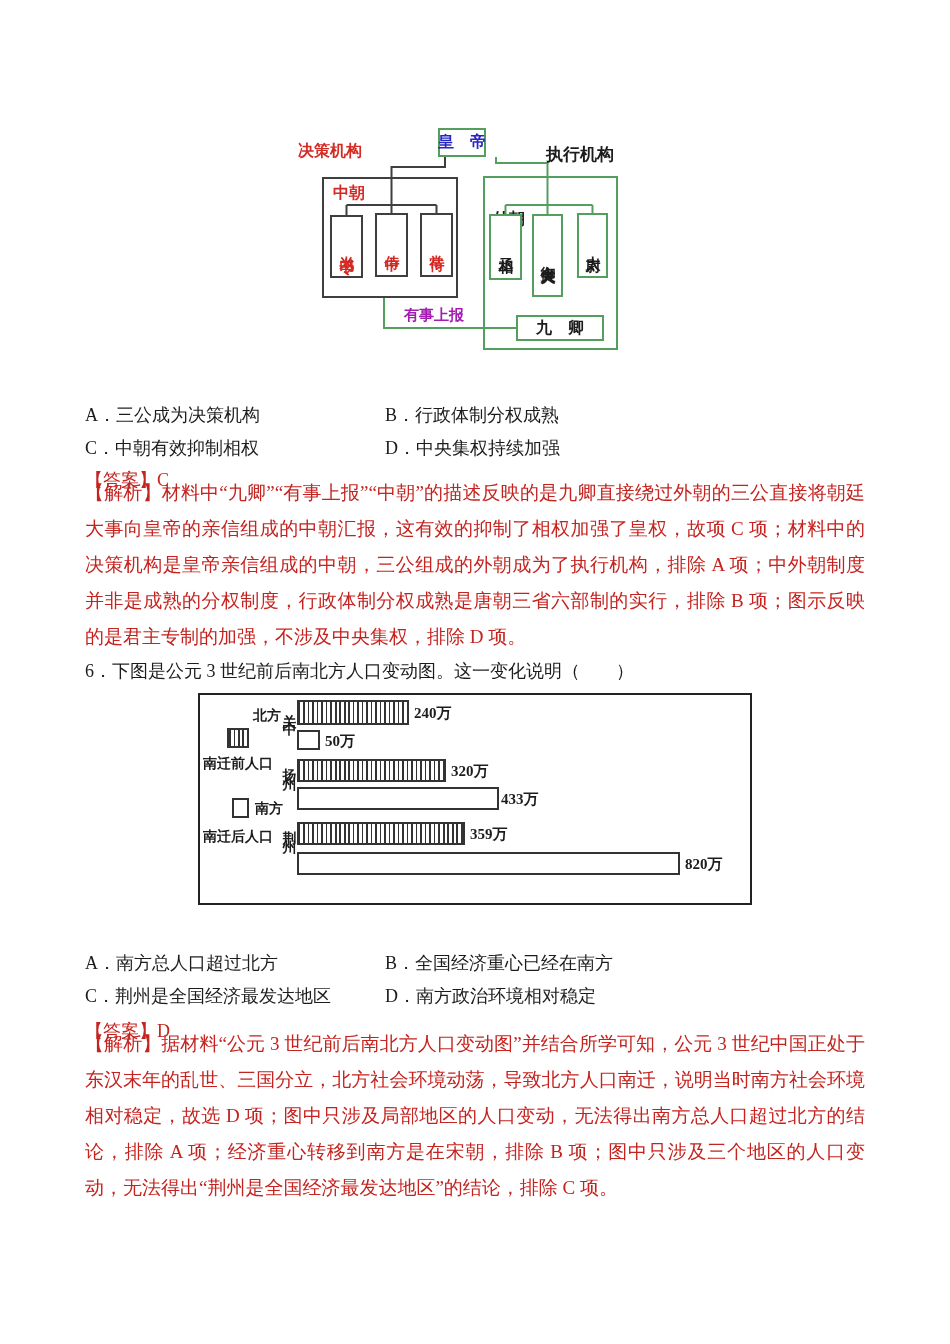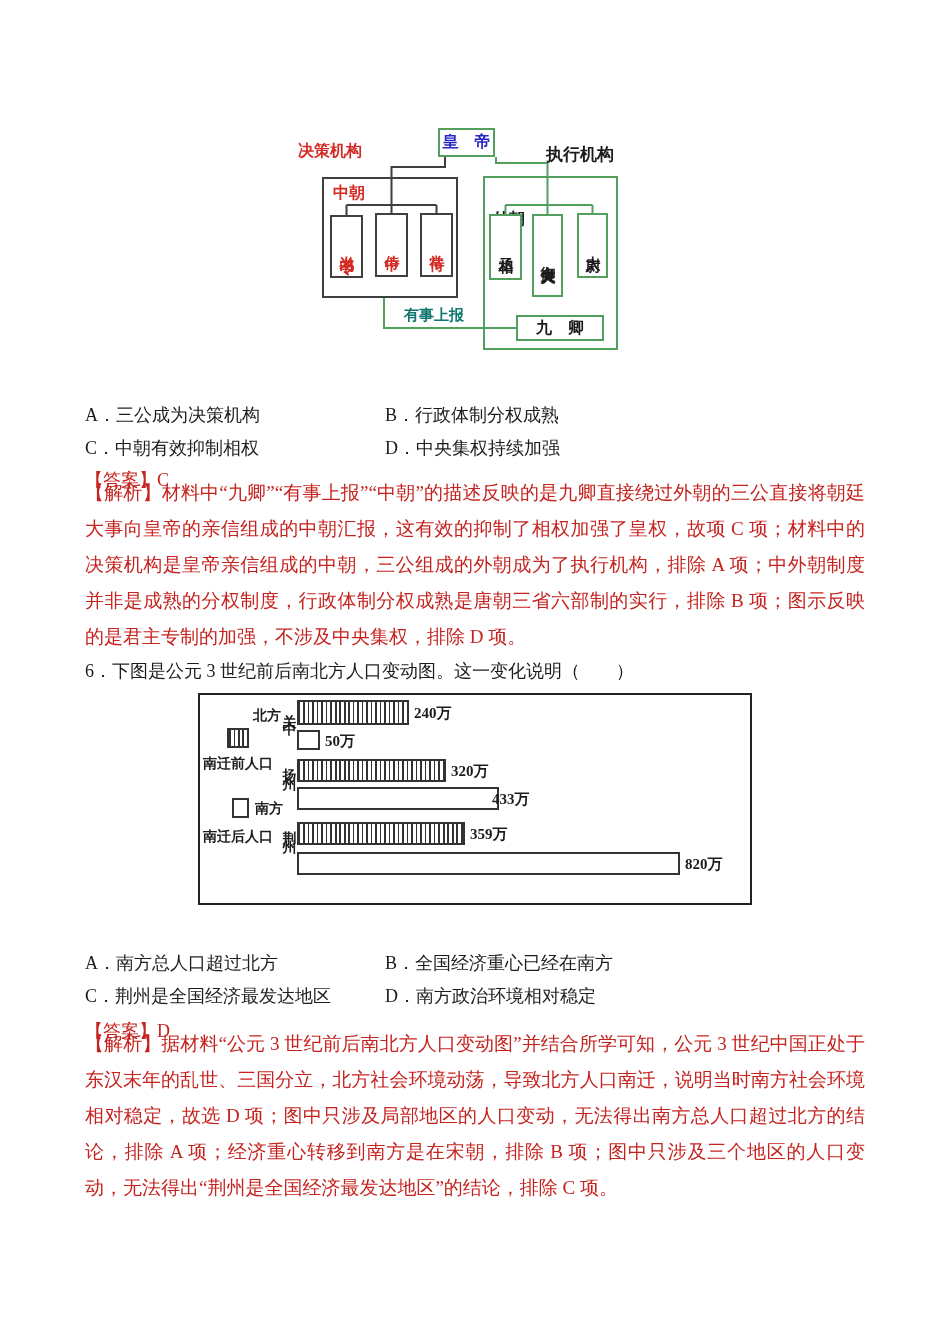--- a/index.html
+++ b/index.html
@@ -18,21 +18,21 @@
   .diagram{left:290px;top:115px;width:340px;height:270px;}
   .dbox{border:2px solid #3f3f3f;background:#fff;box-sizing:border-box;
         display:flex;align-items:center;justify-content:center;}
   .gbox{border:2px solid #53a05e;background:#fff;box-sizing:border-box;
         display:flex;align-items:center;justify-content:center;}
   .outline{background:transparent;display:block;}
   .vtext{writing-mode:vertical-rl;text-orientation:upright;letter-spacing:2px;}
   .dgm-label{font-weight:bold;font-size:16px;white-space:nowrap;}
   .redtxt{color:#d42a24;}
   .bluetxt{color:#2626c4;}
-  .purpletxt{color:#0f766e;}
+  .purpletxt{color:#a21caf;}
 
   
   .chart{left:198px;top:693px;width:554px;height:212px;border:2px solid #222;
          box-sizing:border-box;background:#fff;}
   .bar{position:absolute;box-sizing:border-box;border:2px solid #333;background:#fff;}
   .hatched{background:repeating-linear-gradient(90deg,#333 0px,#333 1.5px,#fff 1.5px,#fff 4.5px);}
   .val{position:absolute;font-size:15px;font-weight:600;white-space:nowrap;}
   .legend-txt{position:absolute;font-size:14px;font-weight:bold;white-space:nowrap;}
   .cat{position:absolute;writing-mode:vertical-rl;text-orientation:upright;
        font-size:14px;font-weight:bold;letter-spacing:9px;}
@@ -46,21 +46,21 @@
     <path d="M155,42 L155,52 L101.5,52 L101.5,98" fill="none" stroke="#3f3f3f" stroke-width="2"></path>
     <path d="M56.5,90 L146.5,90 M56.5,90 L56.5,100 M146.5,90 L146.5,98" fill="none" stroke="#3f3f3f" stroke-width="2"></path>
     <path d="M206,42 L206,48 L257.5,48 L257.5,99" fill="none" stroke="#53a05e" stroke-width="2"></path>
     <path d="M215.5,90 L302.5,90 M215.5,90 L215.5,99 M302.5,90 L302.5,98" fill="none" stroke="#53a05e" stroke-width="2"></path>
     <path d="M94,183 L94,213 L226,213" fill="none" stroke="#53a05e" stroke-width="2"></path>
   </svg>
 
   <div class="abs dgm-label redtxt" style="left:8px;top:26px;font-family:Liberation Serif, serif;">决策机构</div>
   <div class="abs dgm-label" style="left:256px;top:28px;font-size:17px;">执行机构</div>
 
-  <div class="abs gbox" style="left:148px;top:13px;width:57px;height:29px;">
+  <div class="abs gbox" style="left:148px;top:13px;width:48px;height:29px;">
     <span class="dgm-label bluetxt">皇　帝</span>
   </div>
 
   <div class="abs dbox outline" style="left:32px;top:62px;width:136px;height:121px;"></div>
   <div class="abs dgm-label redtxt" style="left:43px;top:68px;">中朝</div>
   <div class="abs dbox" style="left:40px;top:100px;width:33px;height:63px;">
     <span class="vtext dgm-label redtxt" style="font-size:15px;">尚书令</span>
   </div>
   <div class="abs dbox" style="left:85px;top:98px;width:33px;height:64px;">
     <span class="vtext dgm-label redtxt" style="font-size:15px;">侍中</span>
@@ -109,21 +109,21 @@
   <div class="cat" style="left:80px;top:125px;">荆州</div>
 
   <div class="bar hatched" style="left: 97px; top: 5px; height: 25px; width: 112px;"></div>
   <div class="val" style="left:214px;top:9px;">240万</div>
   <div class="bar" style="left: 97px; top: 35px; height: 20px; width: 23px;"></div>
   <div class="val" style="left:125px;top:37px;">50万</div>
 
   <div class="bar hatched" style="left: 97px; top: 64px; height: 23px; width: 149px;"></div>
   <div class="val" style="left:251px;top:67px;">320万</div>
   <div class="bar" style="left: 97px; top: 92px; height: 23px; width: 202px;"></div>
-  <div class="val" style="left:292px;top:95px;">433万</div>
+  <div class="val" style="left:301px;top:95px;">433万</div>
 
   <div class="bar hatched" style="left: 97px; top: 127px; height: 23px; width: 168px;"></div>
   <div class="val" style="left:270px;top:130px;text-align:center;">359万</div>
   <div class="bar" style="left: 97px; top: 157px; height: 23px; width: 383px;"></div>
   <div class="val" style="left:485px;top:160px;">820万</div>
 </div>
 
 <div class="abs opt" style="left:85px;top:932px;">A．南方总人口超过北方</div>
 <div class="abs opt" style="left:385px;top:932px;">B．全国经济重心已经在南方</div>
 <div class="abs opt" style="left:85px;top:965px;">C．荆州是全国经济最发达地区</div>

